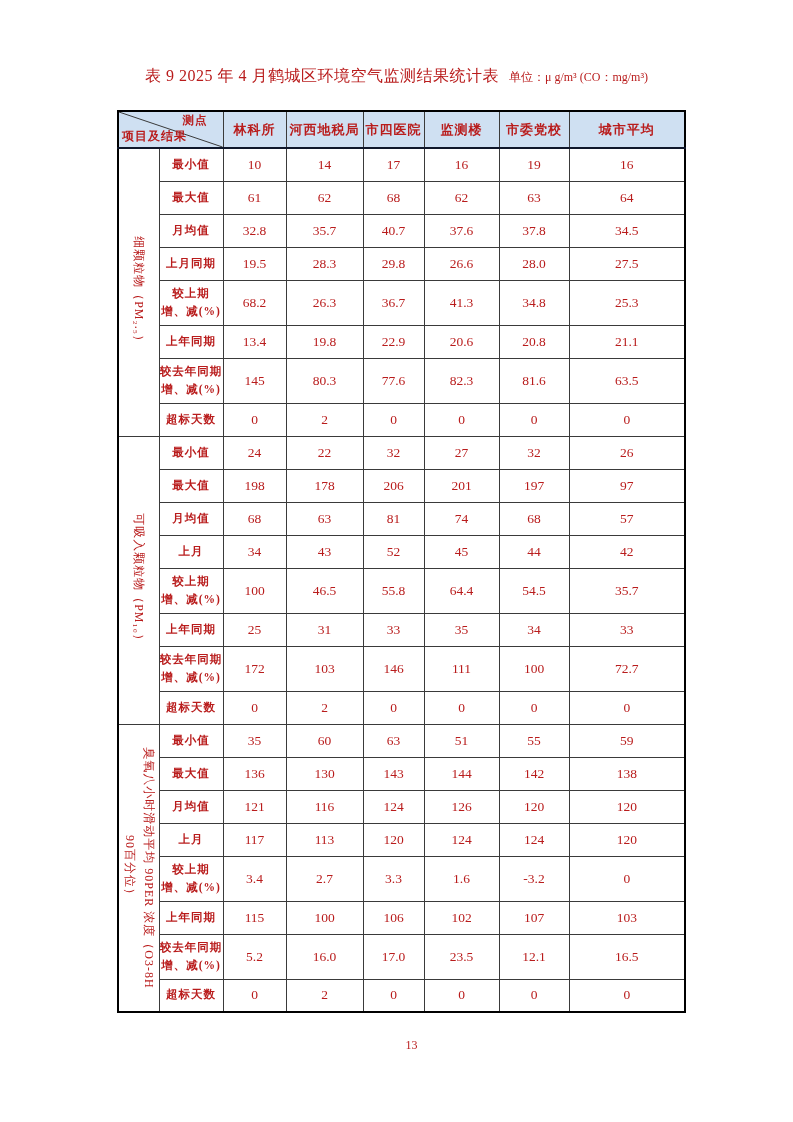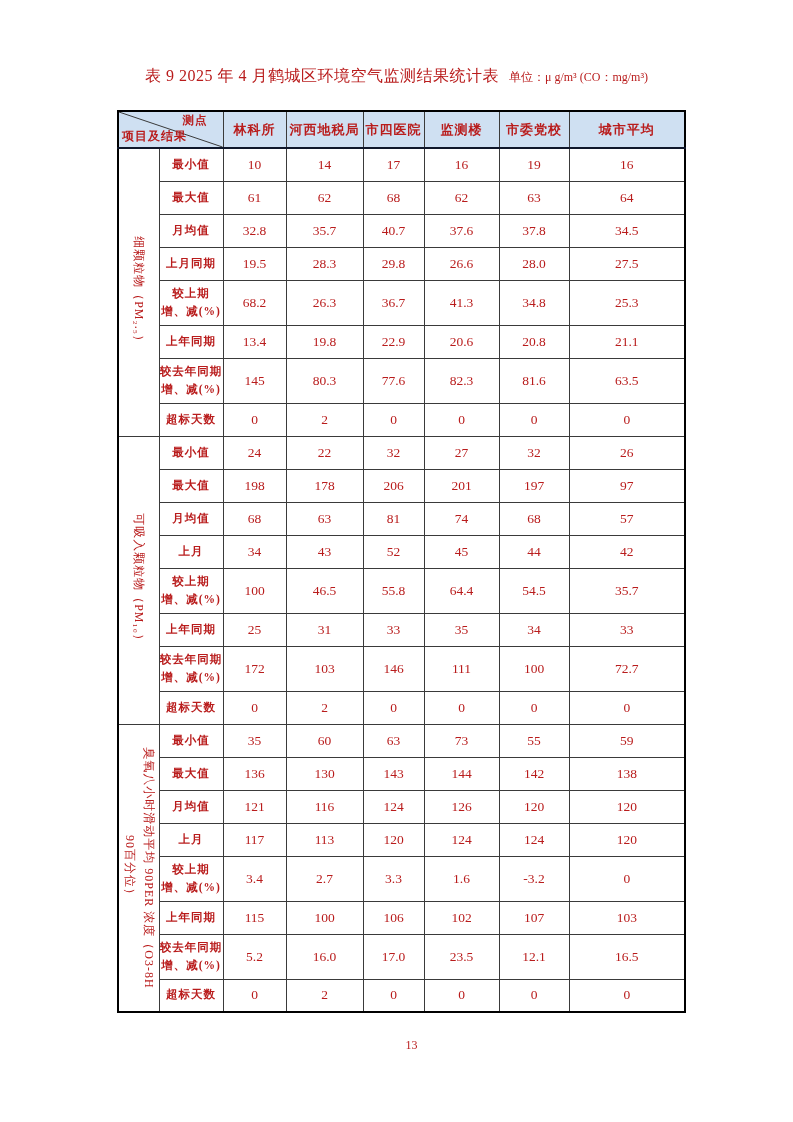--- a/index.html
+++ b/index.html
@@ -261,21 +261,21 @@
       <tbody>
         <tr>
           <th class="group" rowspan="8">
             <div class="group-inner">臭氧八小时滑动平均 90PER 浓度（O3-8H
 90百分位）</div>
           </th>
           <th class="rowlabel">最小值</th>
           <td class="val">35</td>
           <td class="val">60</td>
           <td class="val">63</td>
-          <td class="val">73</td>
+          <td class="val">51</td>
           <td class="val">55</td>
           <td class="val">59</td>
         </tr>
         <tr>
           <th class="rowlabel">最大值</th>
           <td class="val">136</td>
           <td class="val">130</td>
           <td class="val">143</td>
           <td class="val">144</td>
           <td class="val">142</td>

